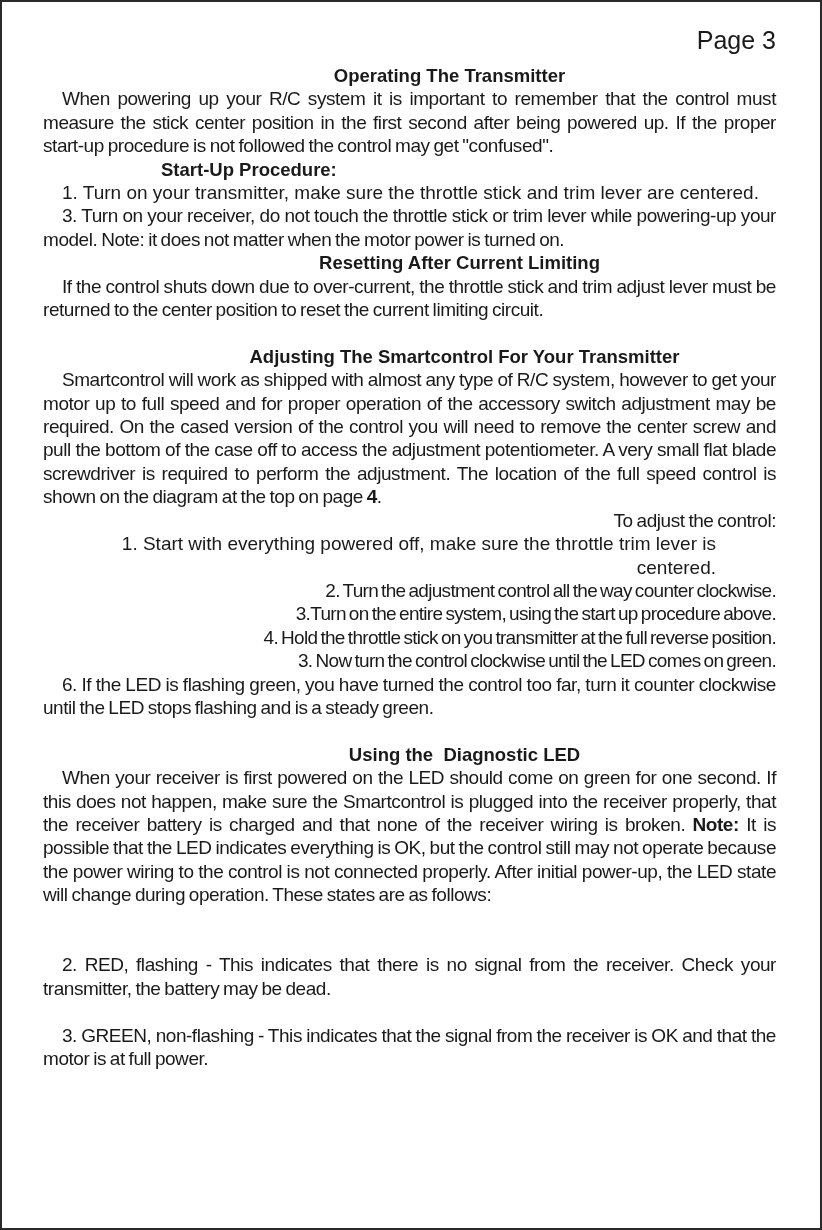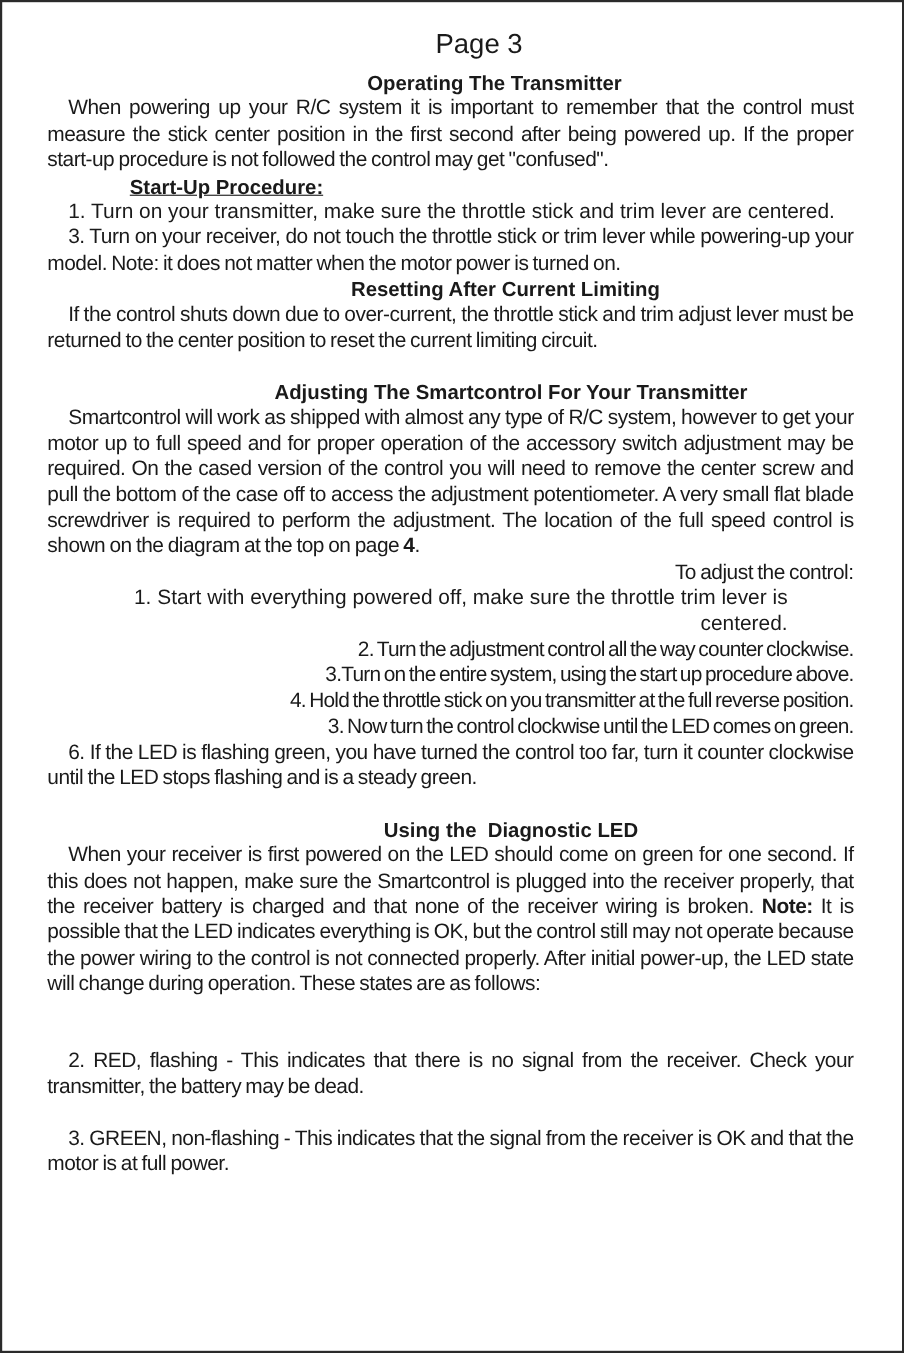--- a/index.html
+++ b/index.html
@@ -24,43 +24,42 @@
       font-size: 19px;
       line-height: 23.4px;
     }
     .content {
       position: absolute;
       left: 41px;
       top: 24px;
       width: 733px;
     }
     .page-title {
-      text-align: center;
+      text-align: right;
       font-size: 25px;
       line-height: 28px;
       margin: 0 0 10px 0;
       padding-left: 52px;
       font-weight: normal;
     }
     .heading {
       text-align: center;
       font-weight: bold;
       font-size: 18.5px;
       line-height: 23.4px;
       margin: 0;
     }
     .heading.h-operating { padding-left: 80px; }
     .heading.h-resetting { padding-left: 100px; }
     .heading.h-adjusting { padding-left: 110px; }
     .heading.h-diagnostic { padding-left: 110px; }
     .subheading {
       font-weight: bold;
-      text-decoration: underline;
       font-size: 18.5px;
-      margin: 0 0 0 75px;
+      margin: 0 0 0 118px;
       line-height: 23.4px;
     }
     p {
       margin: 0;
       text-indent: 19px;
     }
     .justify { text-align: justify; }
     .tight { letter-spacing: -0.45px; word-spacing: -1px; }
     .tighter { letter-spacing: -0.7px; word-spacing: -1.5px; }
     .gap { height: 23.4px; }

